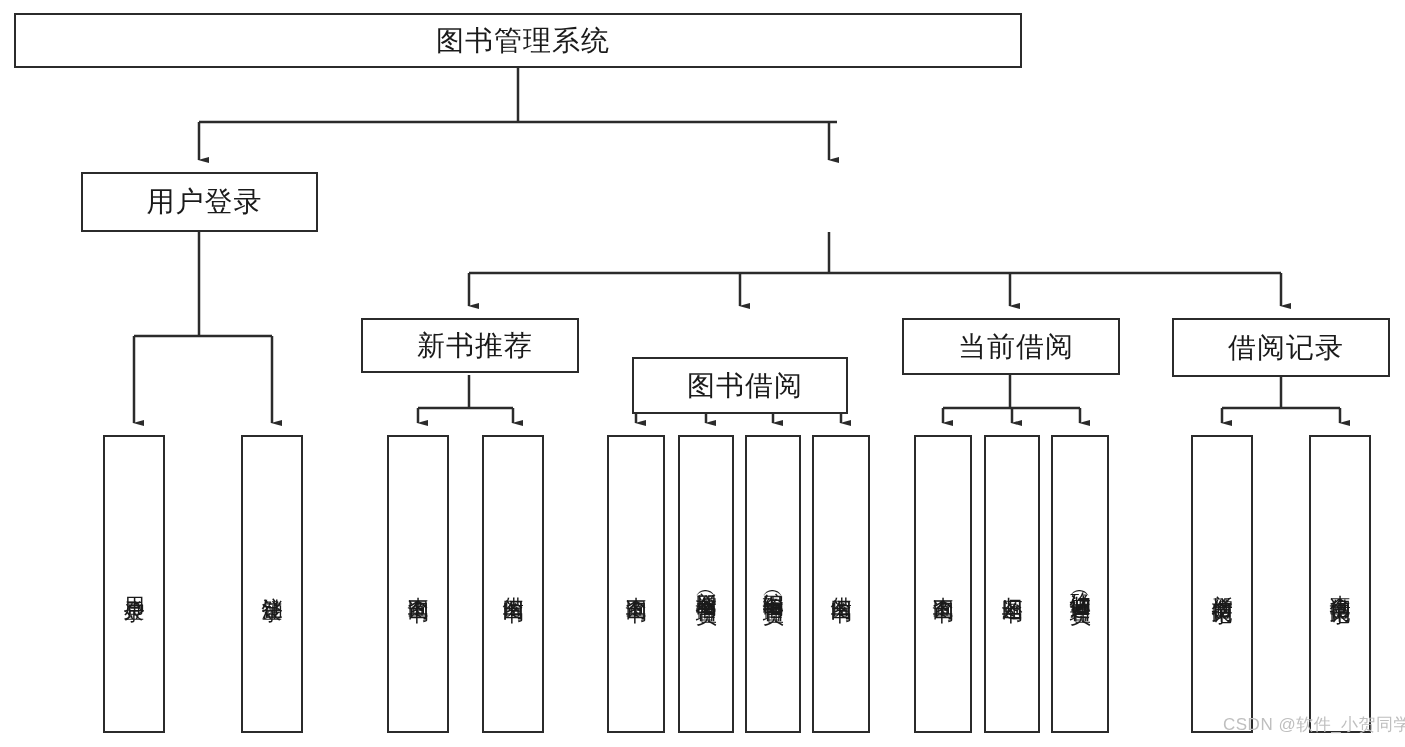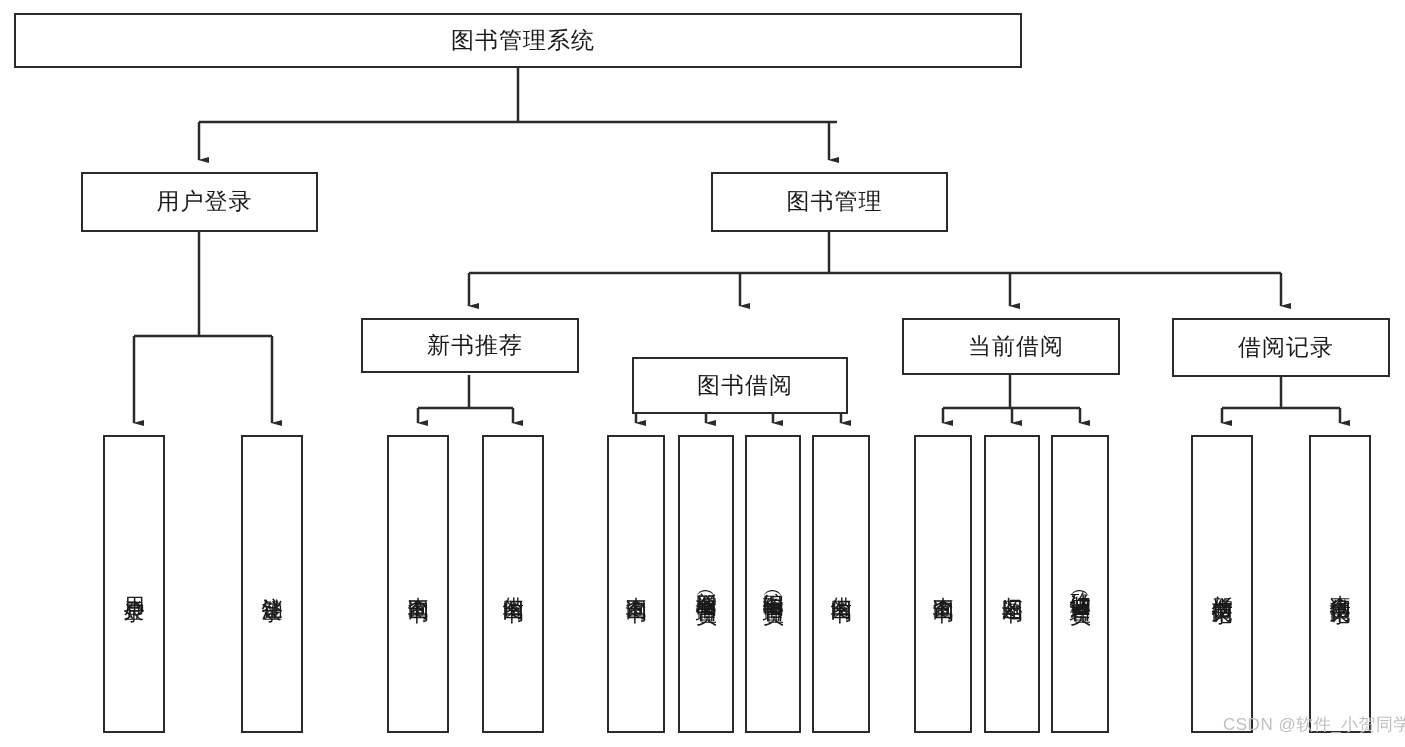--- a/index.html
+++ b/index.html
@@ -10,21 +10,21 @@
     position:absolute;
     box-sizing:border-box;
     background:#ffffff;
     border:2px solid #2b2b2b;
     display:flex;
     align-items:center;
     justify-content:center;
     color:#1a1a1a;
   }
   .node-box.horiz{
-    font-size:23px;
+    font-size:28px;
     letter-spacing:1px;
     line-height:1.2;
     padding-left:10px;
   }
   .node-box.vert{
     writing-mode:vertical-rl;
     text-orientation:upright;
     font-size:21px;
     line-height:1.25;
     letter-spacing:2px;
@@ -100,23 +100,20 @@
     </g>
   </svg>
 
   <div class="node-box horiz" id="root-node" style="left: 14px; top: 13px; width: 1008px; height: 55px;">
     <span>图书管理系统</span>
   </div>
 
   <div class="node-box horiz" id="l2-0" style="left: 81px; top: 172px; width: 237px; height: 60px;">
     <span>用户登录</span>
   </div>
-  <div class="node-box horiz" id="l2-1" style="left: 711px; top: 172px; width: 237px; height: 60px;">
-    <span>图书管理</span>
-  </div>
 
   <div class="node-box horiz" id="l3-0" style="left: 361px; top: 318px; width: 218px; height: 55px;">
     <span>新书推荐</span>
   </div>
   <div class="node-box horiz" id="l3-1" style="left: 632px; top: 318px; width: 216px; height: 57px; margin-top: 39px;">
     <span>图书借阅</span>
   </div>
   <div class="node-box horiz" id="l3-2" style="left: 902px; top: 318px; width: 218px; height: 57px; text-align: right;">
     <span>当前借阅</span>
   </div>

